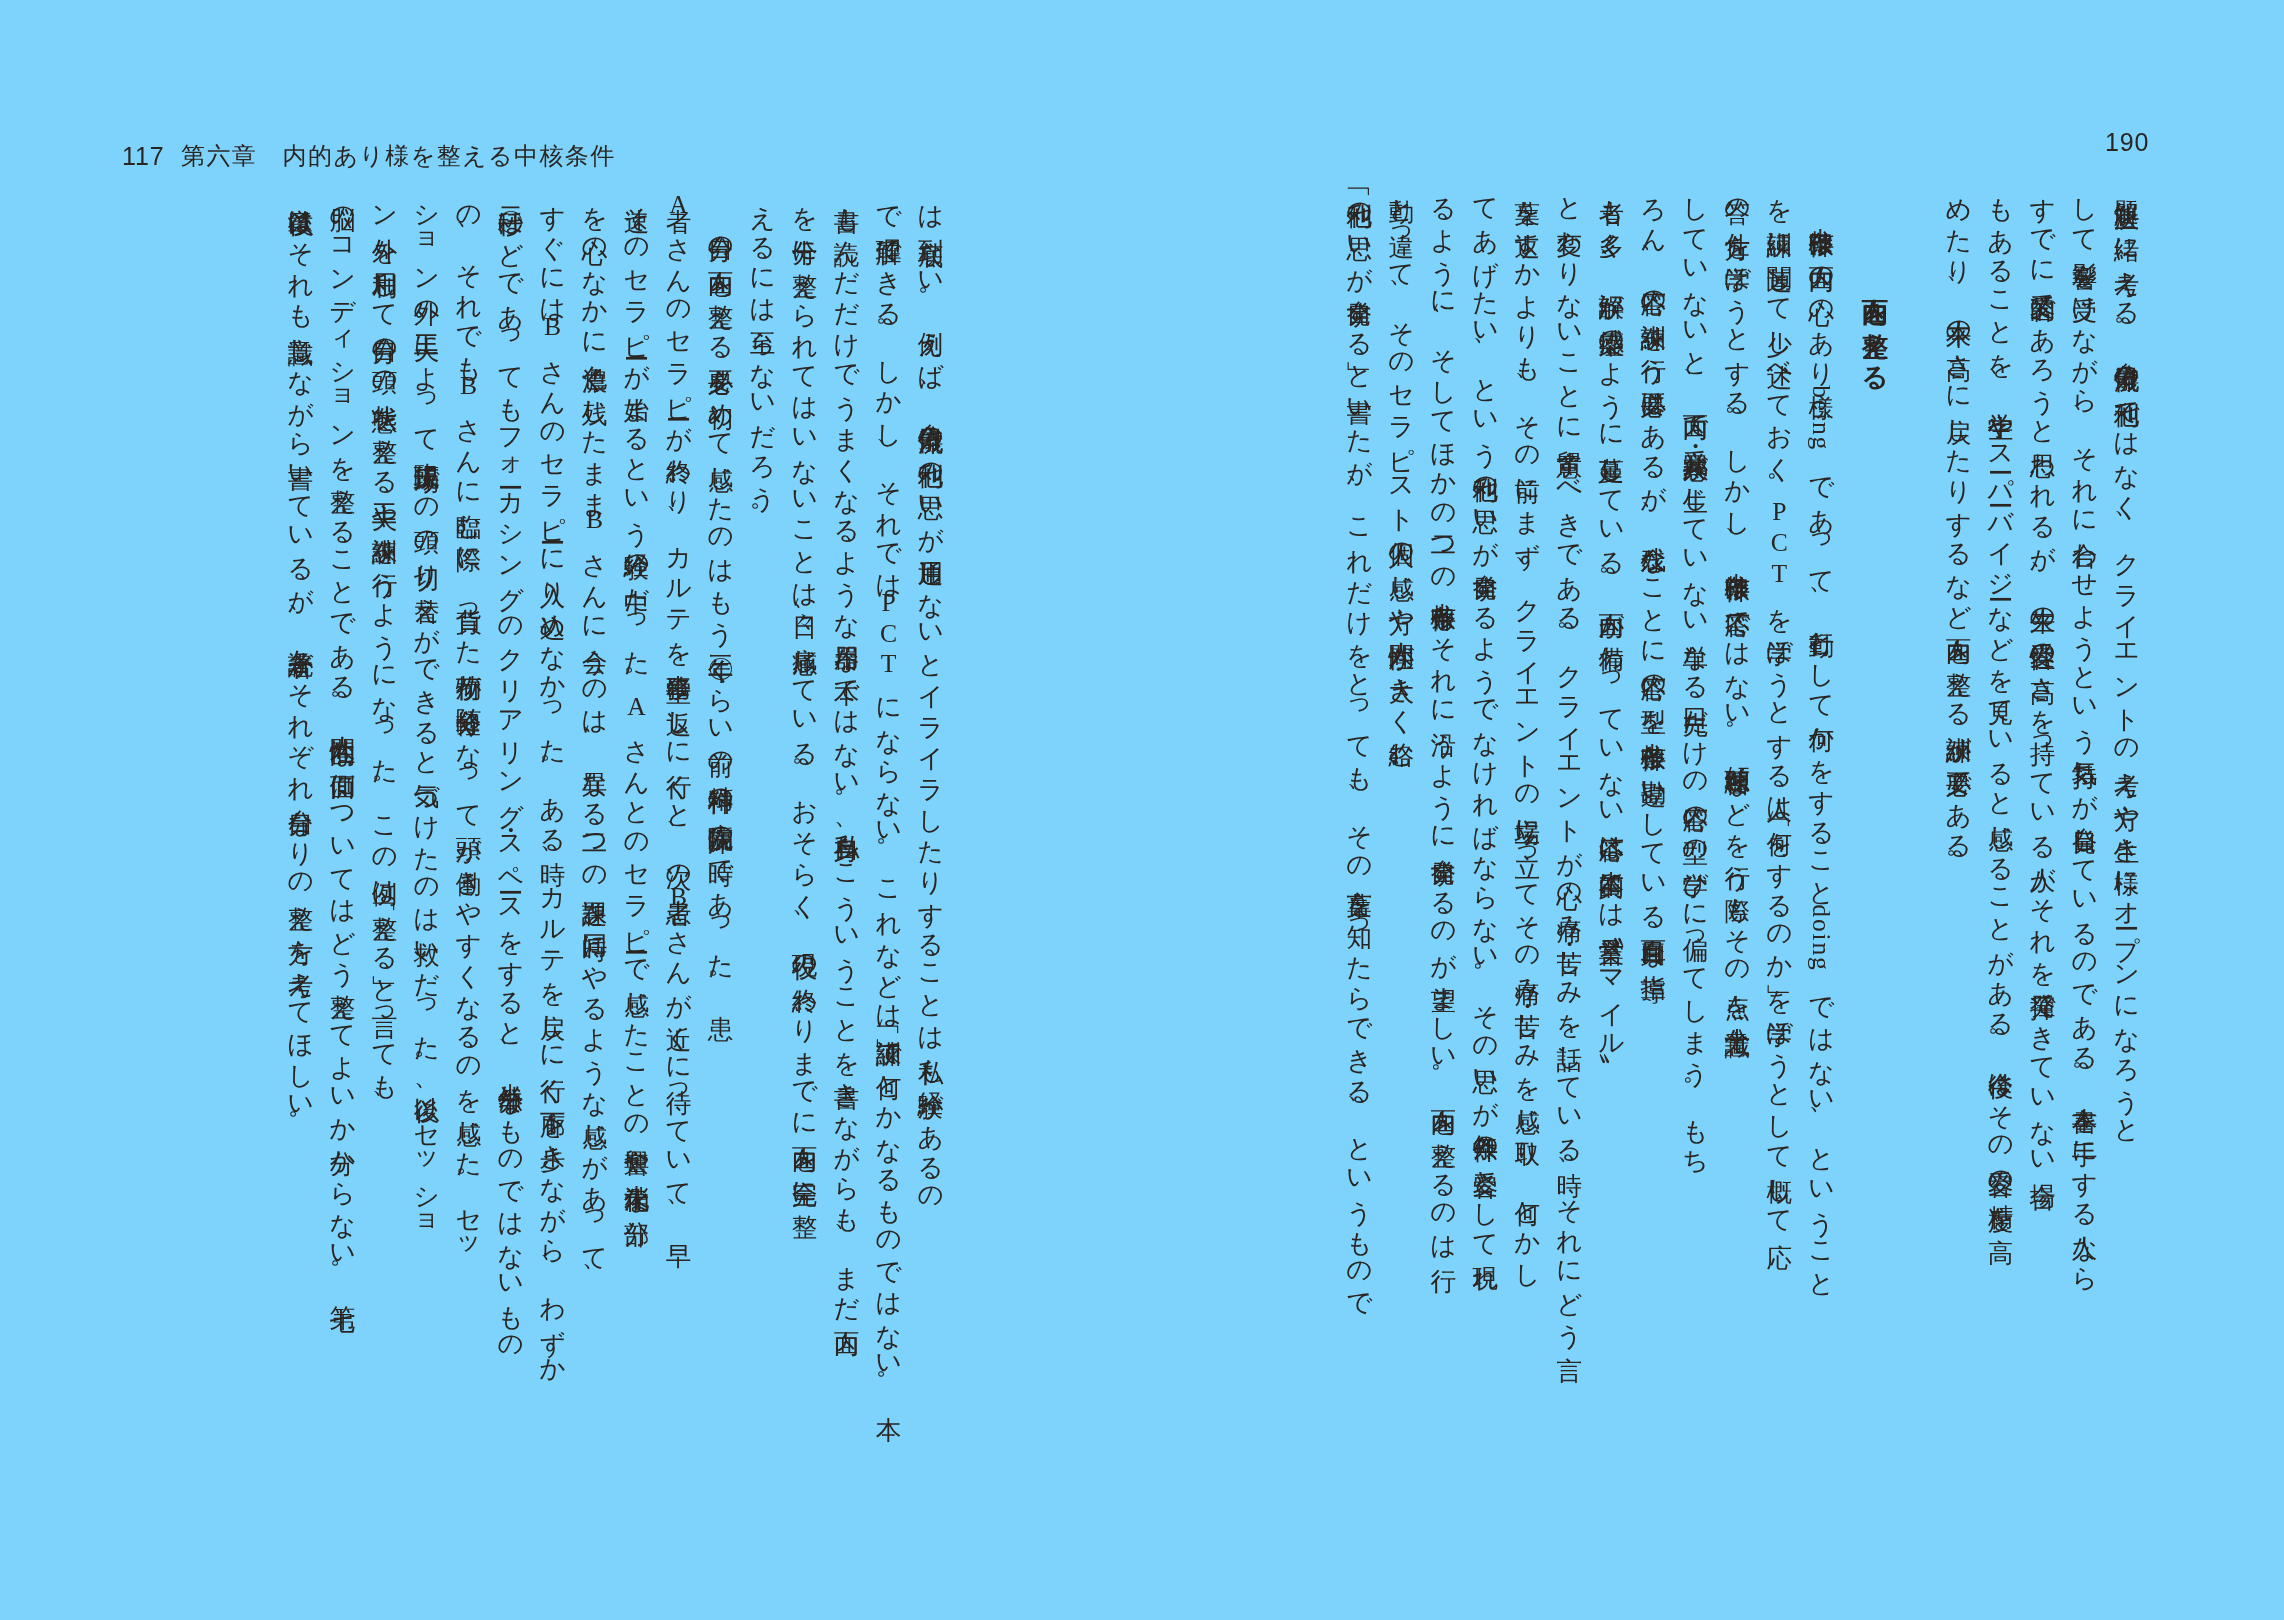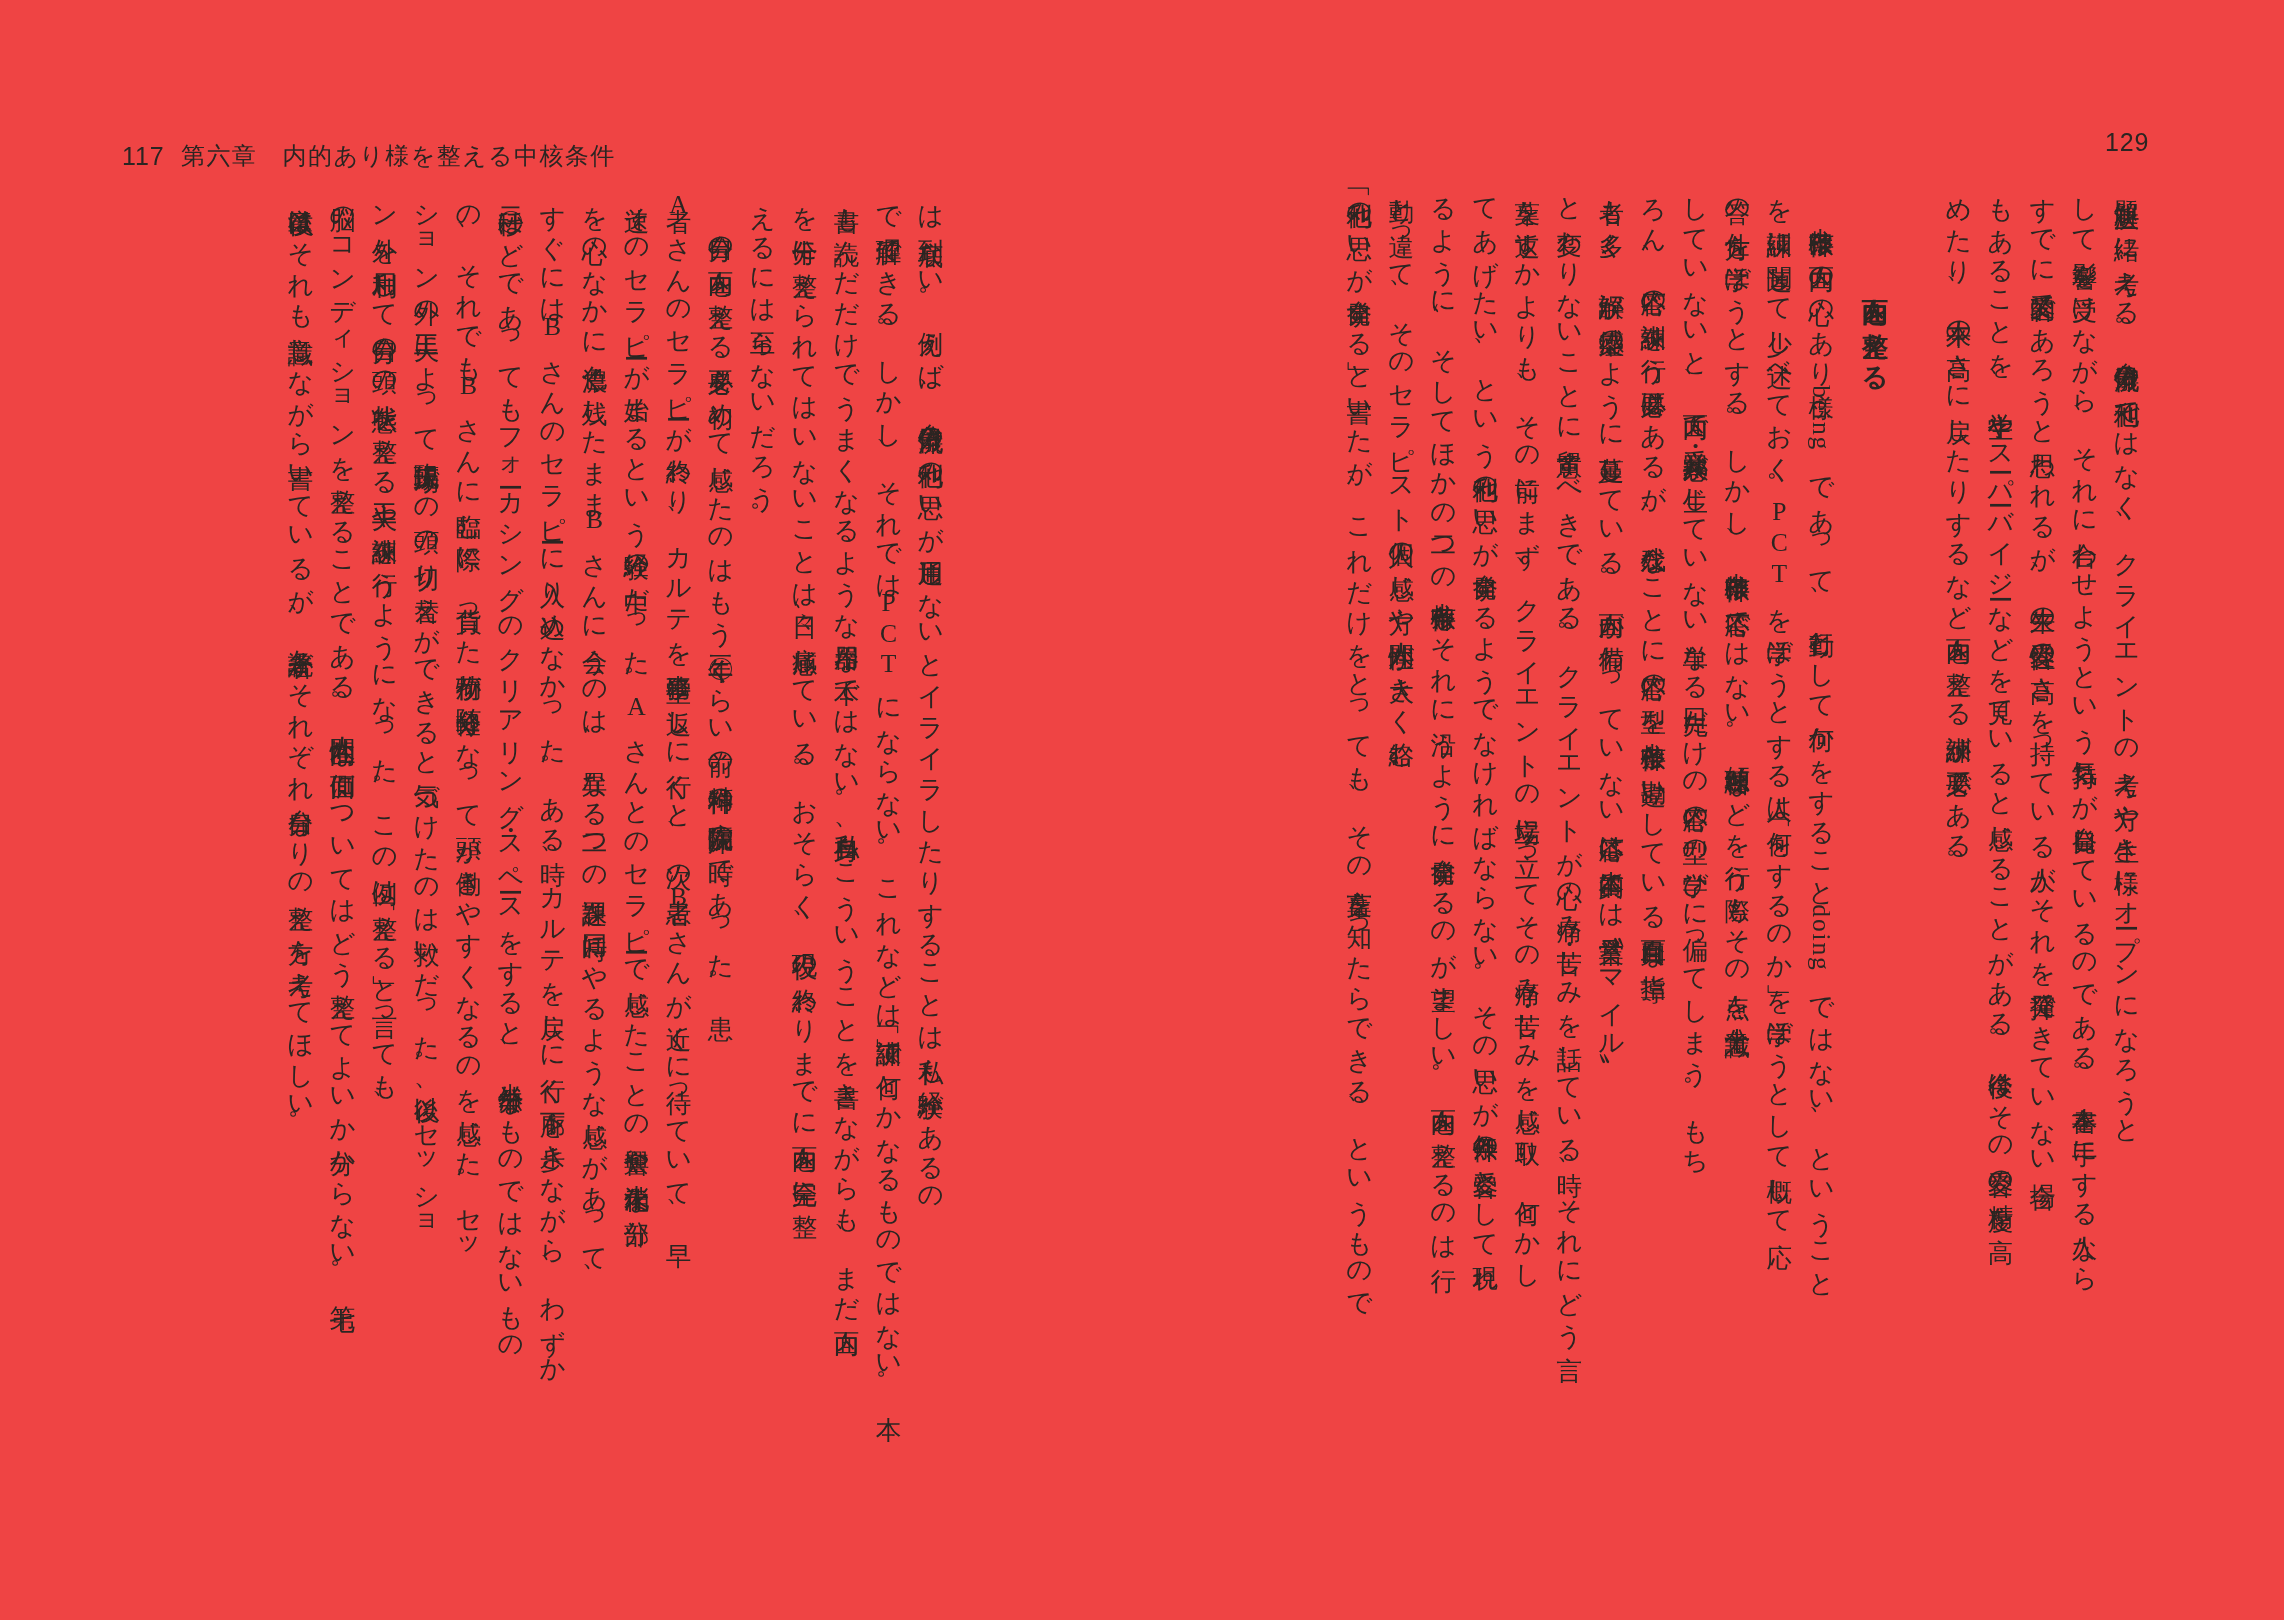--- a/index.html
+++ b/index.html
@@ -4,21 +4,21 @@
 <style>
   html, body {
     margin: 0;
     padding: 0;
     background: #cccccc;
   }
   .spread {
     position: relative;
     width: 2284px;
     height: 1620px;
-    background: #ef4444;
+    background: #7dd3fc;
     overflow: hidden;
     color: #2b2522;
   }
   
   .folio {
     position: absolute;
     font-family: "Liberation Sans", "DejaVu Sans", sans-serif;
     font-size: 25px;
     letter-spacing: 0.9px;
     color: #2b2522;
@@ -86,21 +86,21 @@
 
   <div>
     <div class="folio" id="folio-117">117</div>
     <div class="running-head">第六章　内的あり様を整える中核条件</div>
     <div class="vtext" id="text-117">
       <div class="colgroup"><p>は到底ない。例えば、自分流儀の利他の思いが通用しないとイライラしたりすることは私も経験があるの</p><p>で理解できる。しかし、それでは<span class="up">PCT</span>にならない。これなどは「訓練」で何とかなるものではない。本</p><p>書も読んだだけでうまくなるような器用な本ではない。私自身、こういうことを書きながらも、まだ内面</p><p>を十分に整えられてはいないことは日々、痛感している。おそらく、現役の終わりまでに内面を完全に整</p><p>えるには至らないだろう。</p><p>　自分の内面を整える必要を初めて感じたのはもう三〇年くらい前の精神科の病院臨床の時であった。患</p><p>者<span class="up">A</span>さんのセラピーが終わり、カルテを事務室に返しに行くと、次の患者<span class="up">B</span>さんが近くに待っていて、早</p><p>速そのセラピーが始まるという経験の中だった。<span class="up">A</span>さんとのセラピーで感じたことの興奮や未消化な部分</p><p>を心のなかに色濃く残したまま<span class="up">B</span>さんに会うのは、異なる二つの課題を同時にやるような感じがあって、</p><p>すぐには<span class="up">B</span>さんのセラピーに入り込めなかった。ある時、カルテを戻しに行く廊下を歩きながら、わずか</p><p>二〇秒ほどであってもフォーカシングのクリアリング・スペースをすると、当然十分なものではないもの</p><p>の、それでも<span class="up">B</span>さんに臨む際に、背負った荷物が随分軽くなって頭が働きやすくなるのを感じた。セッ</p><p>ション外の工夫によって臨床現場での頭の切り替えができると気づけたのは救いだった。以後、セッショ</p><p>ン外を利用して自分の頭の状態を整える工夫や訓練を行うようになった。この例は「整える」と言っても、</p><p>脳のコンディションを整えることである。人間性的な側面についてはどう整えてよいか分からない。第七</p><p>章以後はそれも意識しながら書いているが、各読者がそれぞれ自分なりの整え方を考えてほしい。</p></div>
     </div>
   </div>
 
   <div>
-    <div class="folio" id="folio-116">129</div>
+    <div class="folio" id="folio-116">190</div>
     <div class="vtext" id="text-116">
       <div class="colgroup"><p>題解決を一緒に考える。自分流儀の利他ではなく、クライエントの考え方や生き様にオープンになろうと</p><p>して影響を受けながら、それに合わせようという気持ちが自発しているのである。本書を手にする人なら</p><p>すでに受容的であろうと思われるが、生来の受容性の高さを持っている人がそれを発揮できていない場合</p><p>もあることを、学生やスーパーバイジーなどを見ていると感じることがある。今後はその受容の精度を高</p><p>めたり、本来の高さに戻したりするなど内面を整える訓練が必要である。</p></div>
       <h2 class="section-heading">内面を整える</h2>
       <div class="colgroup"><p>　中核条件は内面の心のあり様 being であって、行動として何かをすること doing ではない、ということ</p><p>を訓練に関連して少し述べておく。<span class="up">PCT</span>を学ぼうとする人は「何をするのか」を学ぼうとして概して応</p><p>答の仕方を学ぼうとする。しかし、中核条件は応答ではない。傾聴練習などを行う際もその点を十分意識</p><p>していないと、内面で受容・共感が生じていない単なる口先だけの応答の型の学びに偏ってしまう。もち</p><p>ろん、応答の訓練を行う必要はあるが、残念なことに応答の型を中核条件と勘違いしている真面目な指導</p><p>者も多く、誤解が感染症のように蔓延している。内面が備わっていない応答は本質的には〝営業スマイル〟</p><p>と変わりないことに留意すべきである。クライエントが心の痛み・苦しみを話している時、それにどう言</p><p>葉を返すかよりも、その前にまず、クライエントの立場に立ってその痛み・苦しみを感じ取り、何とかし</p><p>てあげたい、という利他の思いが自発するようでなければならない。その思いが無条件の受容として現れ</p><p>るように、そしてほかの二つの中核条件もそれに沿うように自発するのが望ましい。内面を整えるのは行</p><p>動と違って、そのセラピスト個人の感じ方や人間性が大きく絡む。</p><p>「利他の思いが自発する」と書いたが、これだけをとっても、その言葉を知ったらできる、というもので</p></div>
     </div>
   </div>
 
 </div>
 
 

